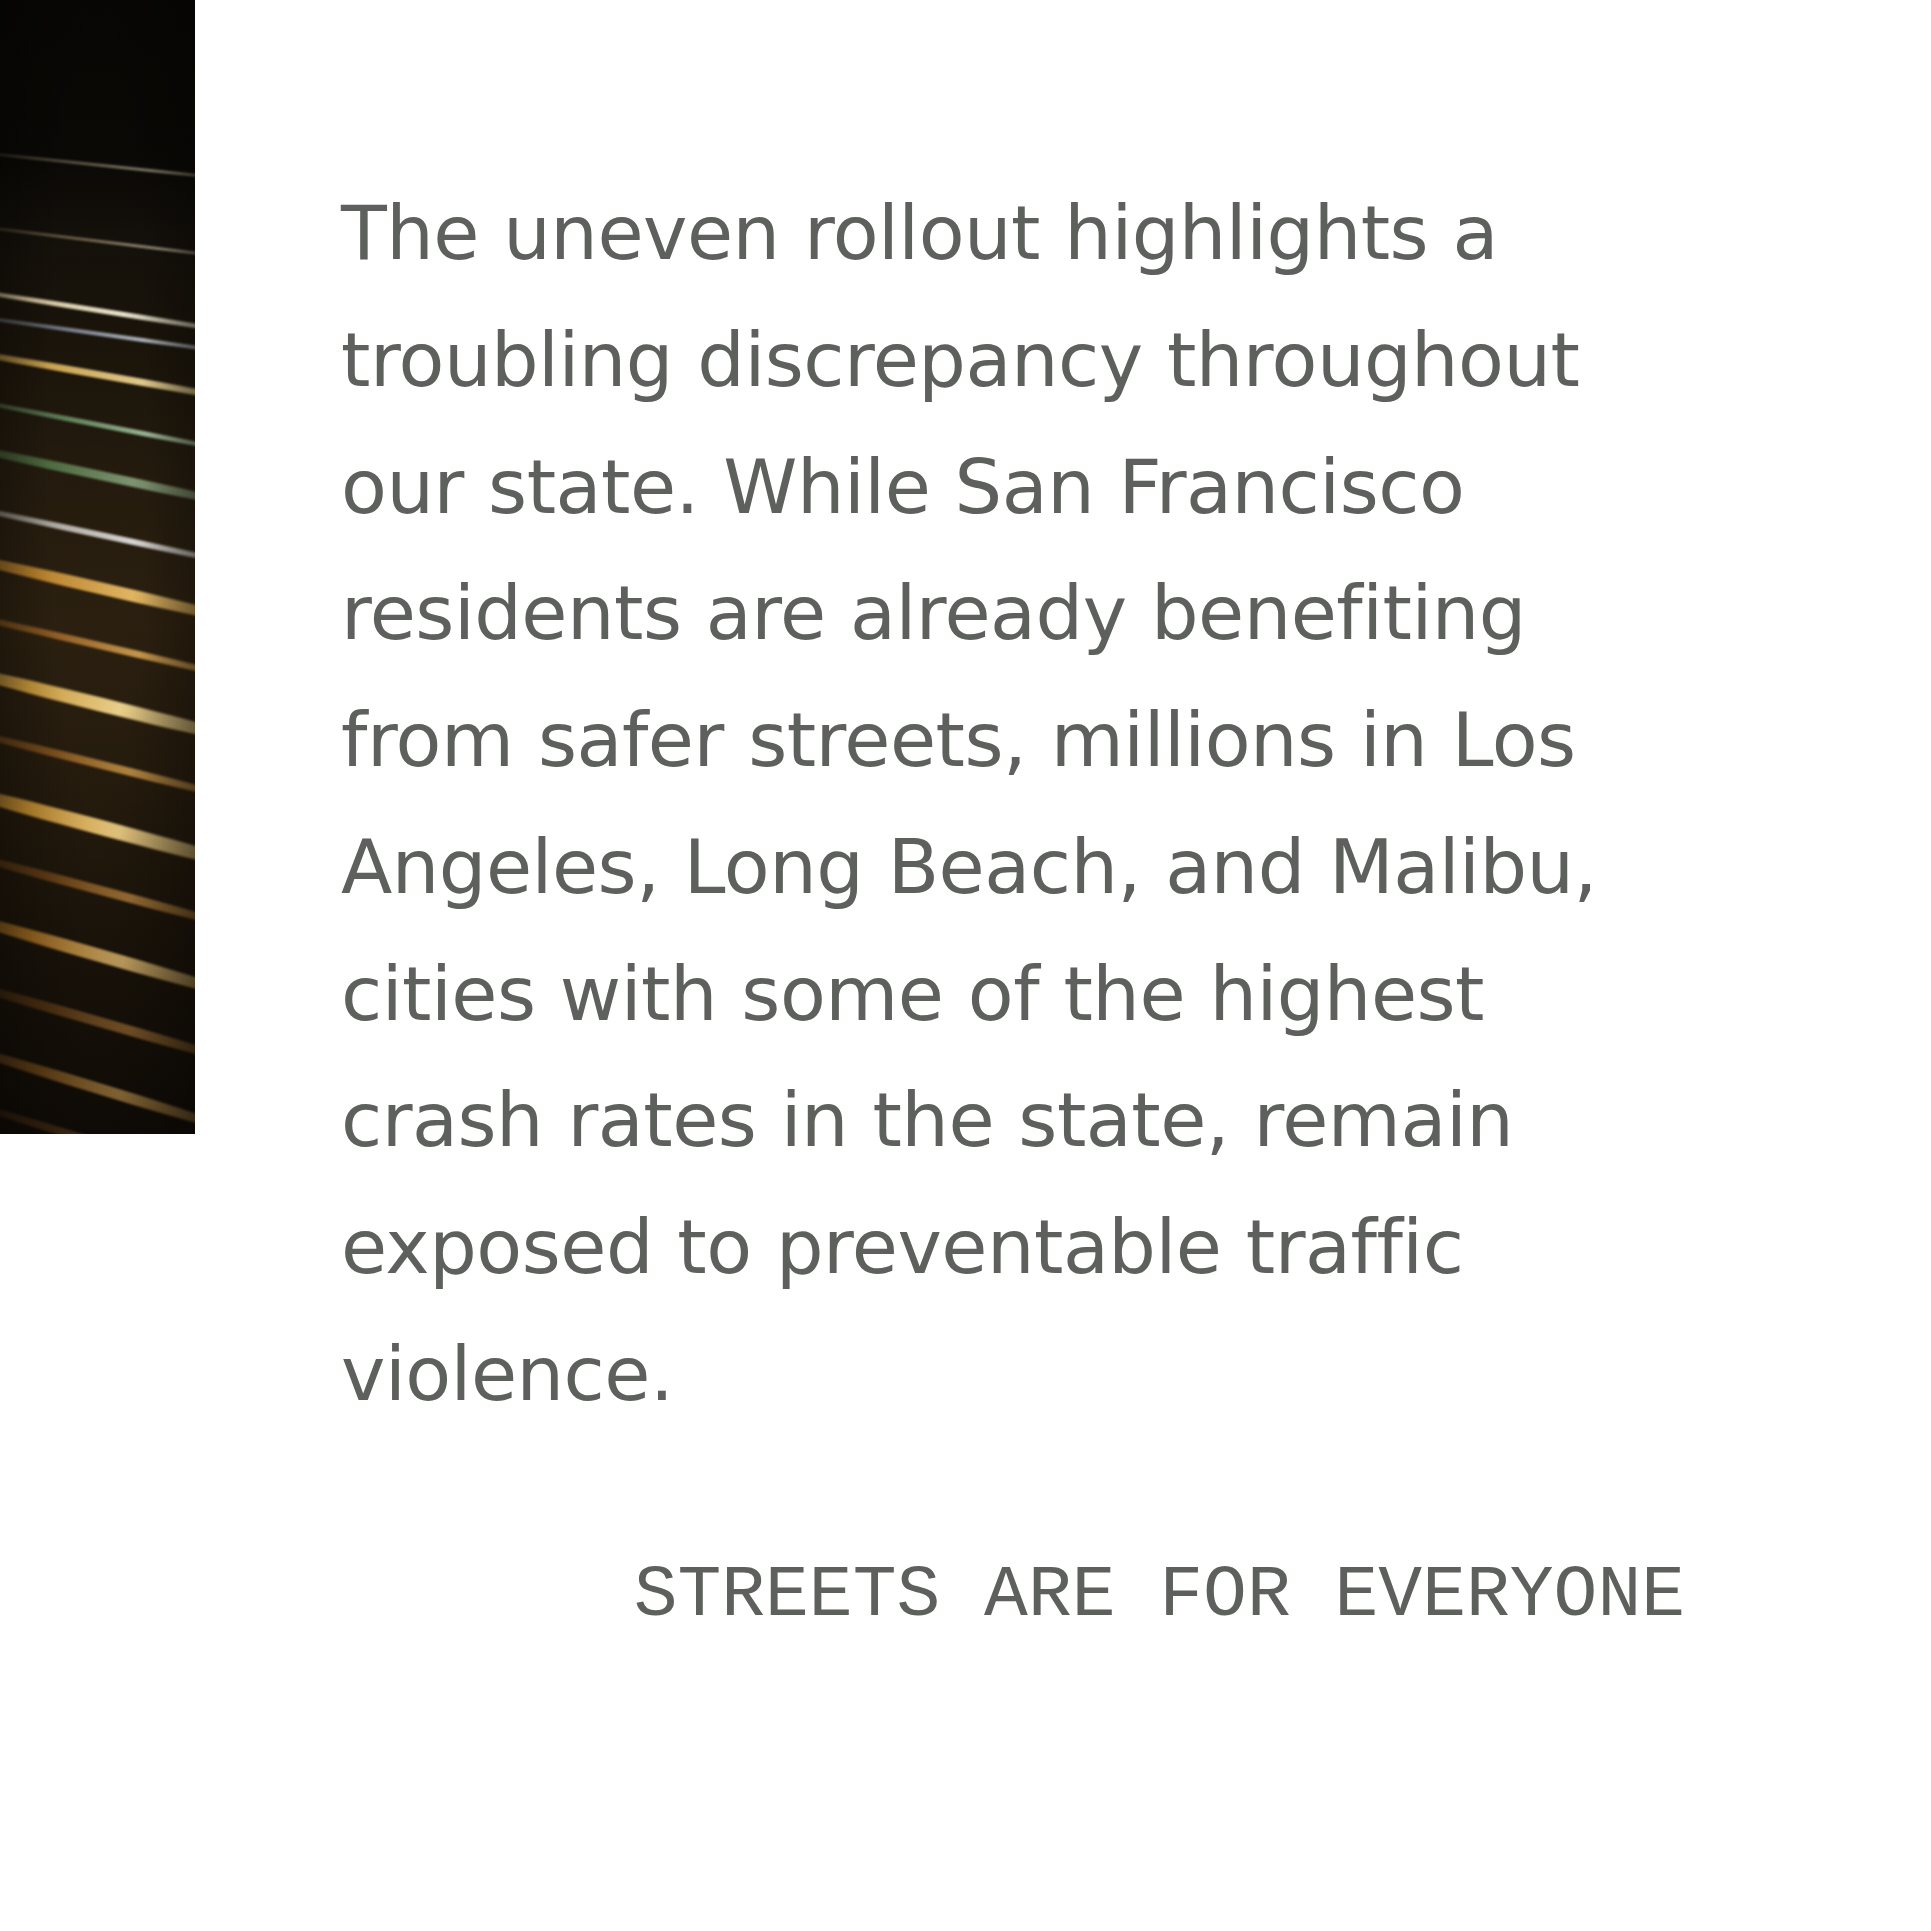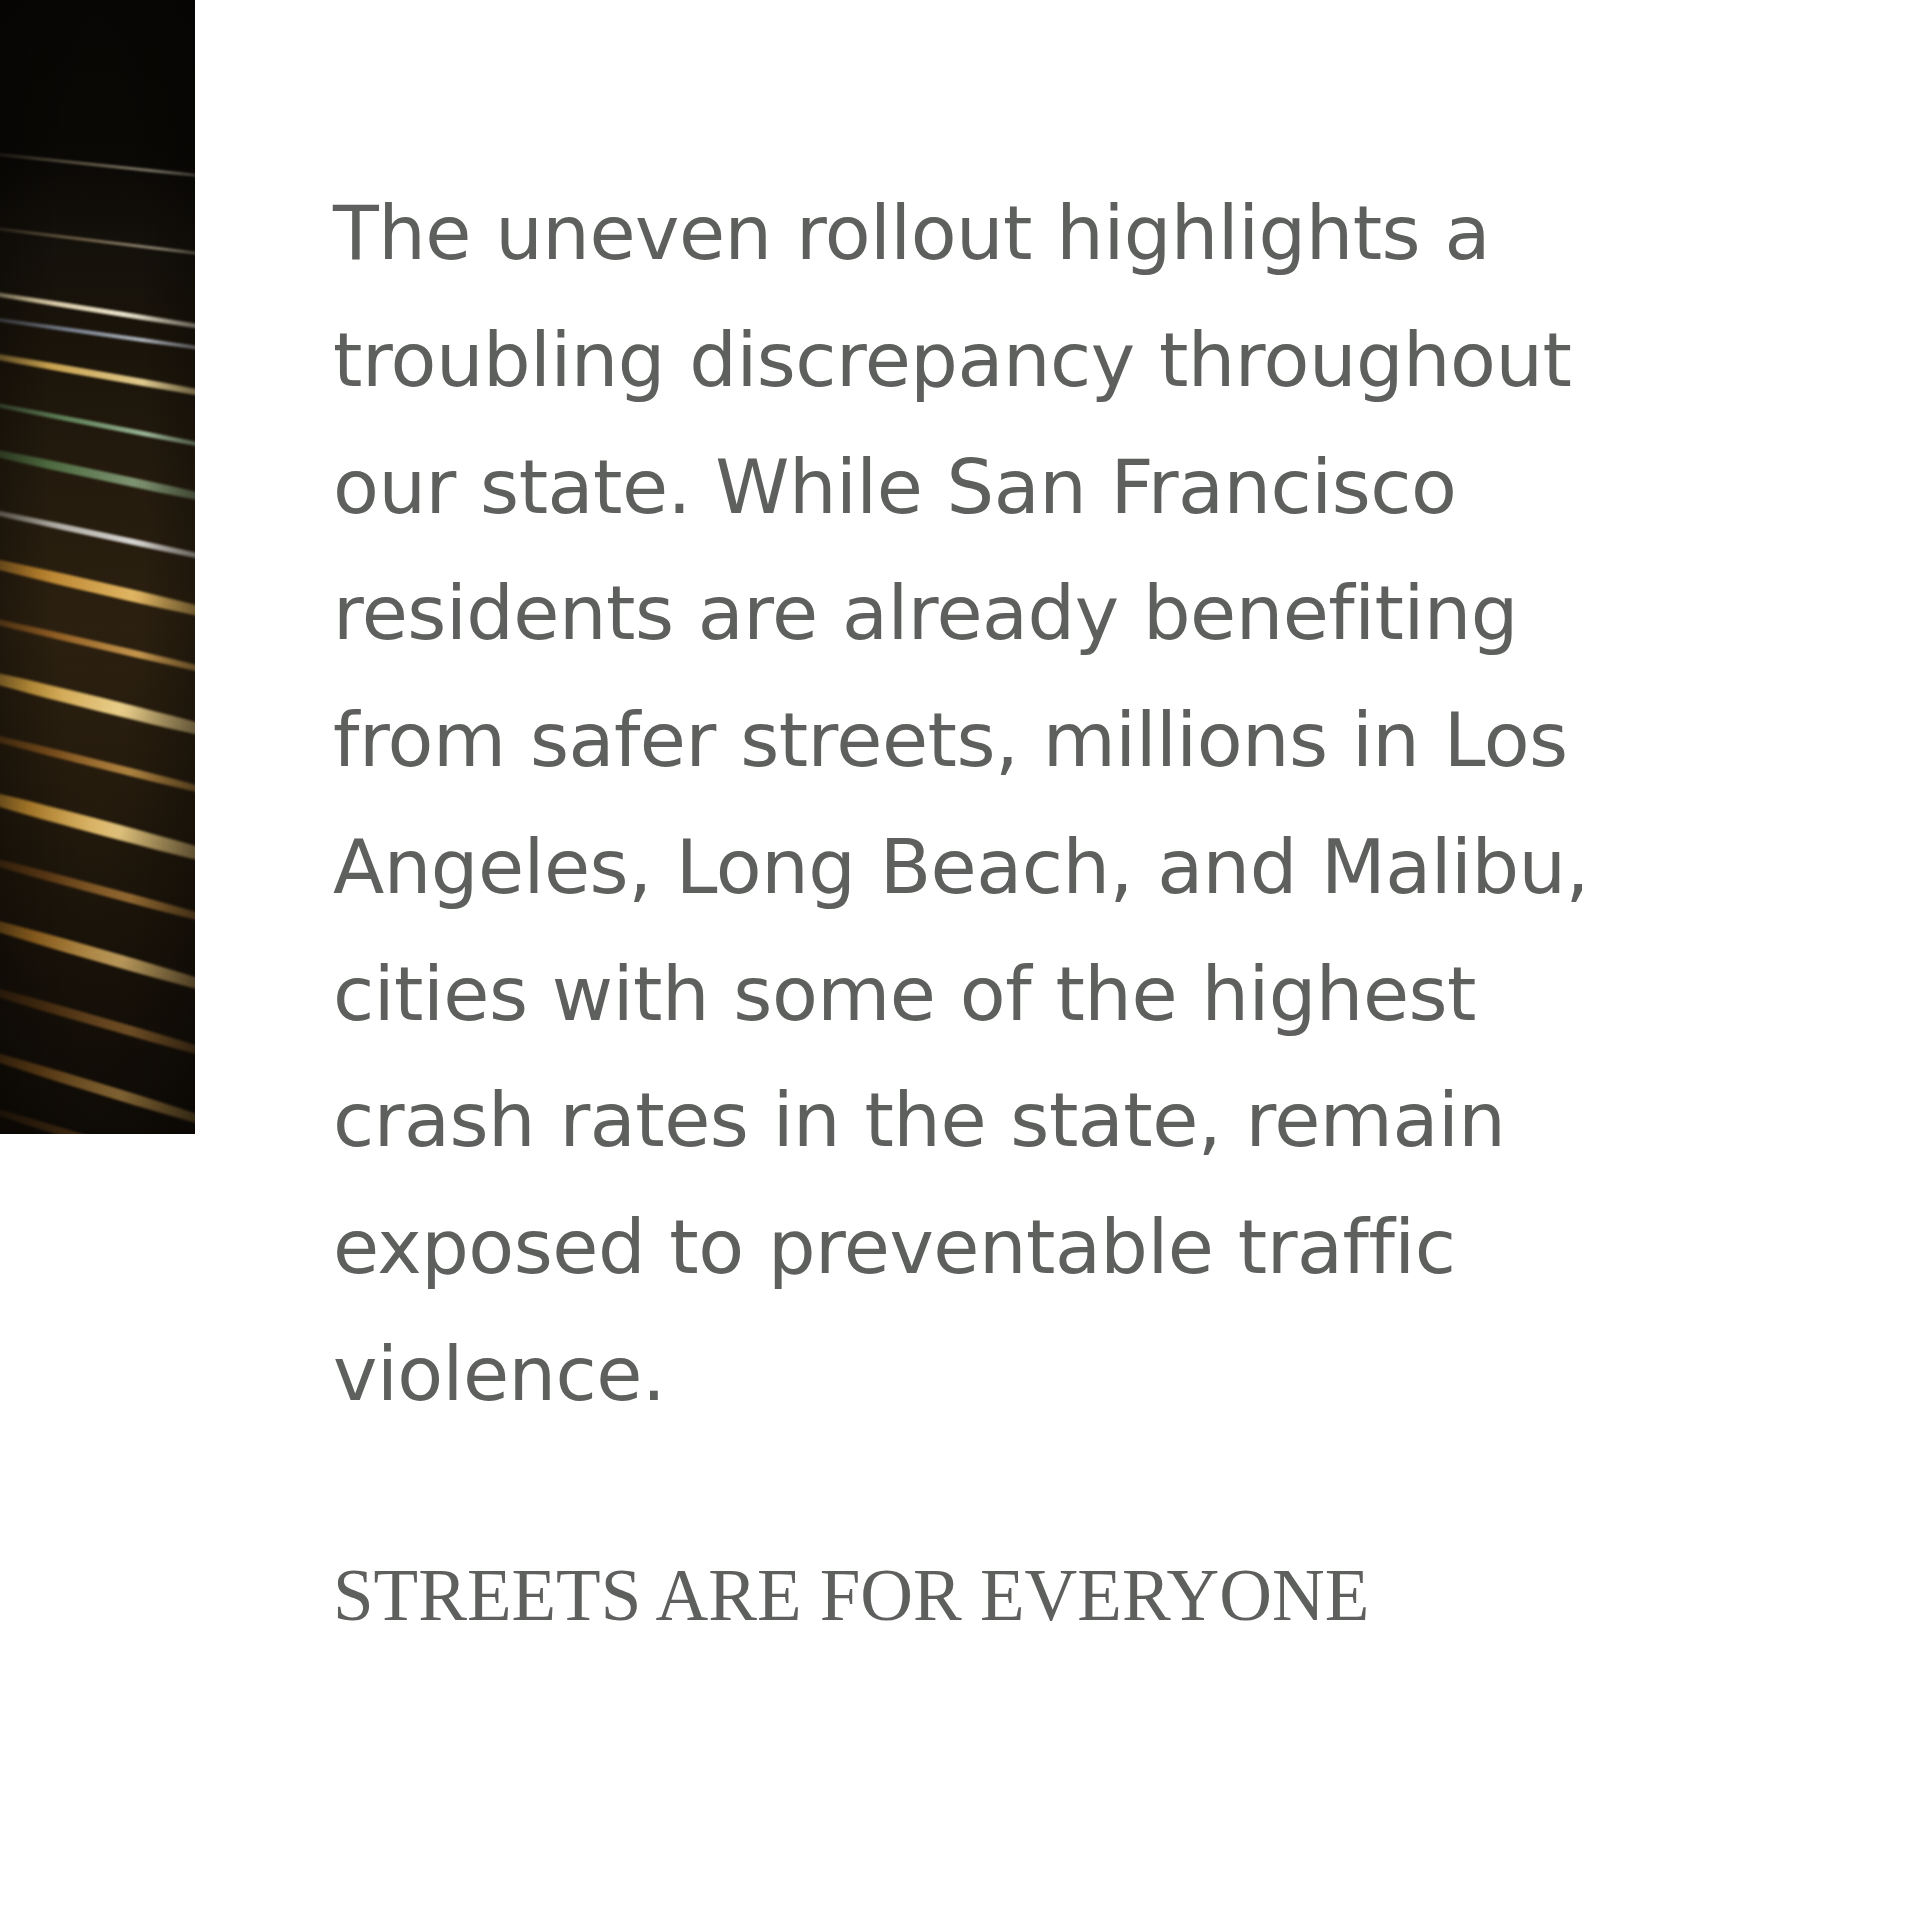--- a/index.html
+++ b/index.html
@@ -67,39 +67,40 @@
   }
   .vignette {
     position: absolute;
     inset: 0;
     background: radial-gradient(ellipse at 50% 40%, rgba(0,0,0,0) 35%, rgba(0,0,0,.45) 100%);
   }
 
   
   .body-text {
     position: absolute;
-    left: 333px;
+    left: 341px;
     top: 170px;
     width: 1352px;
     color: #5e605d;
     font-family: "DejaVu Sans", sans-serif;
     font-weight: 400;
     font-size: 75px;
     line-height: 1.69;
     letter-spacing: -0.5px;
     word-spacing: 1px;
   }
 
   .attribution {
     position: absolute;
     left: 333px;
     top: 1542px;
     width: 1352px;
+    text-align: right;
     color: #5e605d;
-    font-family: Liberation Serif, serif;
+    font-family: Liberation Mono, monospace;
     font-weight: 400;
     font-size: 73px;
     line-height: 1.47;
     letter-spacing: 0px;
   }
   .attribution .line {
     display: block;
     white-space: pre;
   }
 </style>

